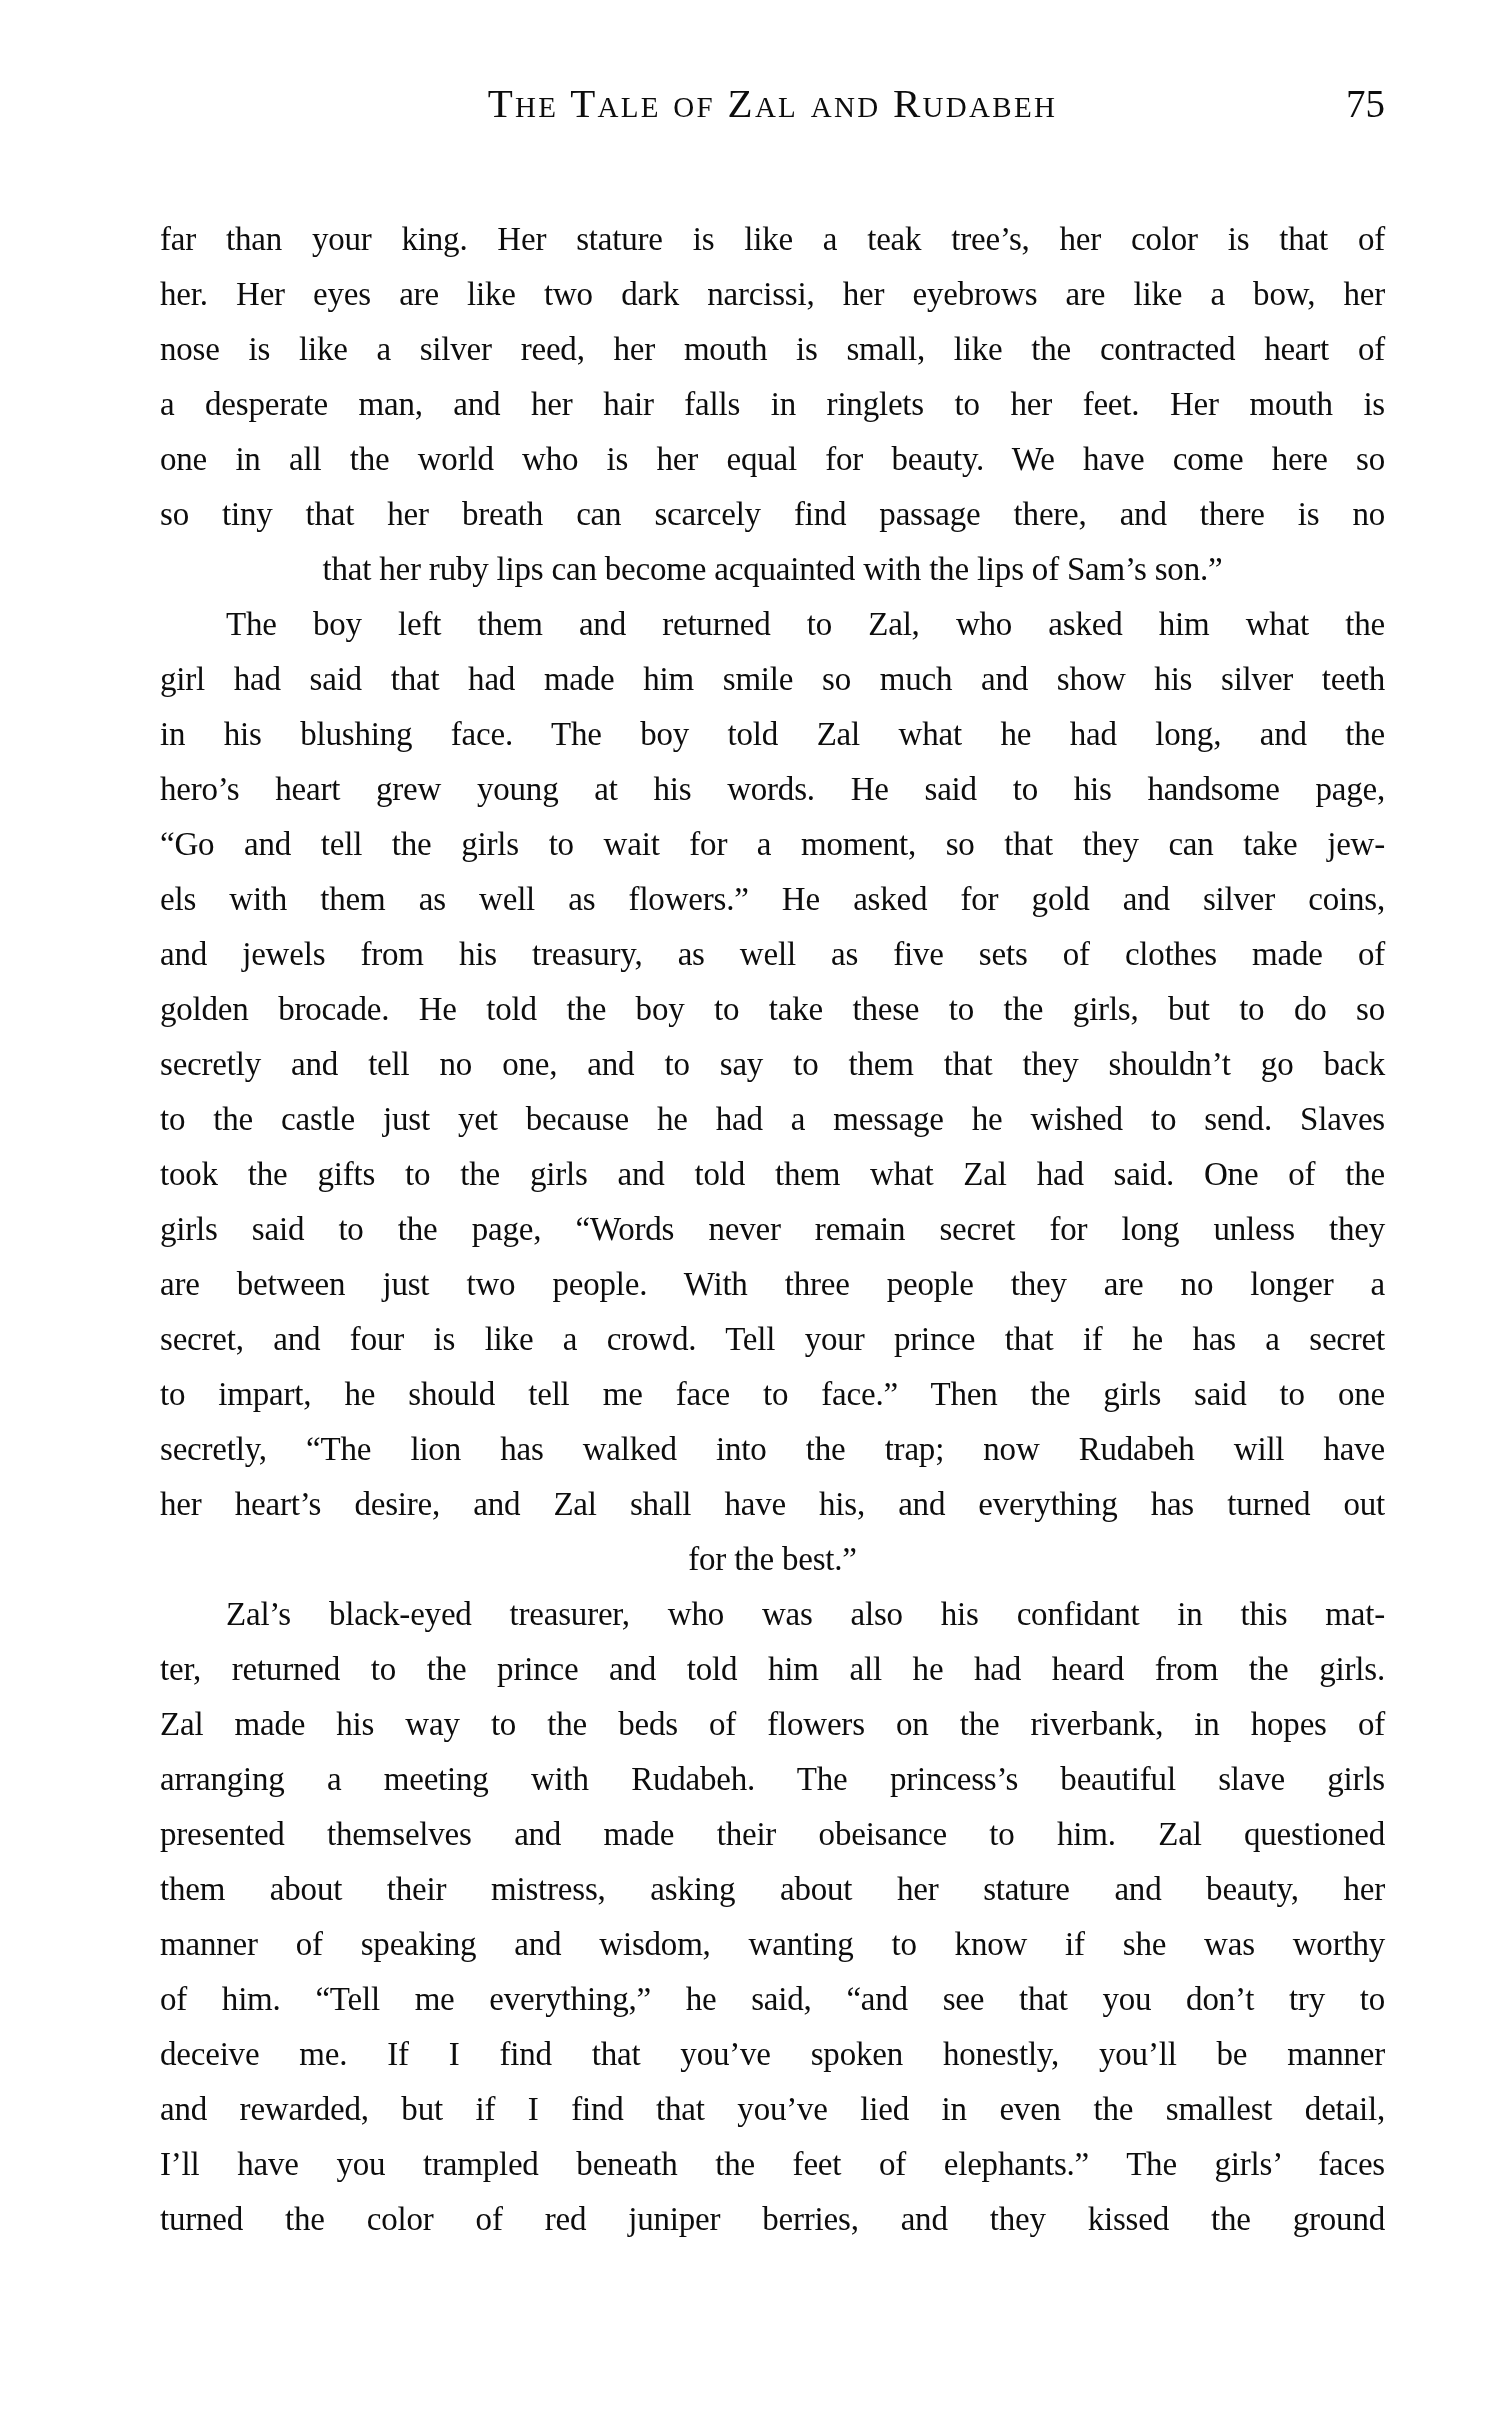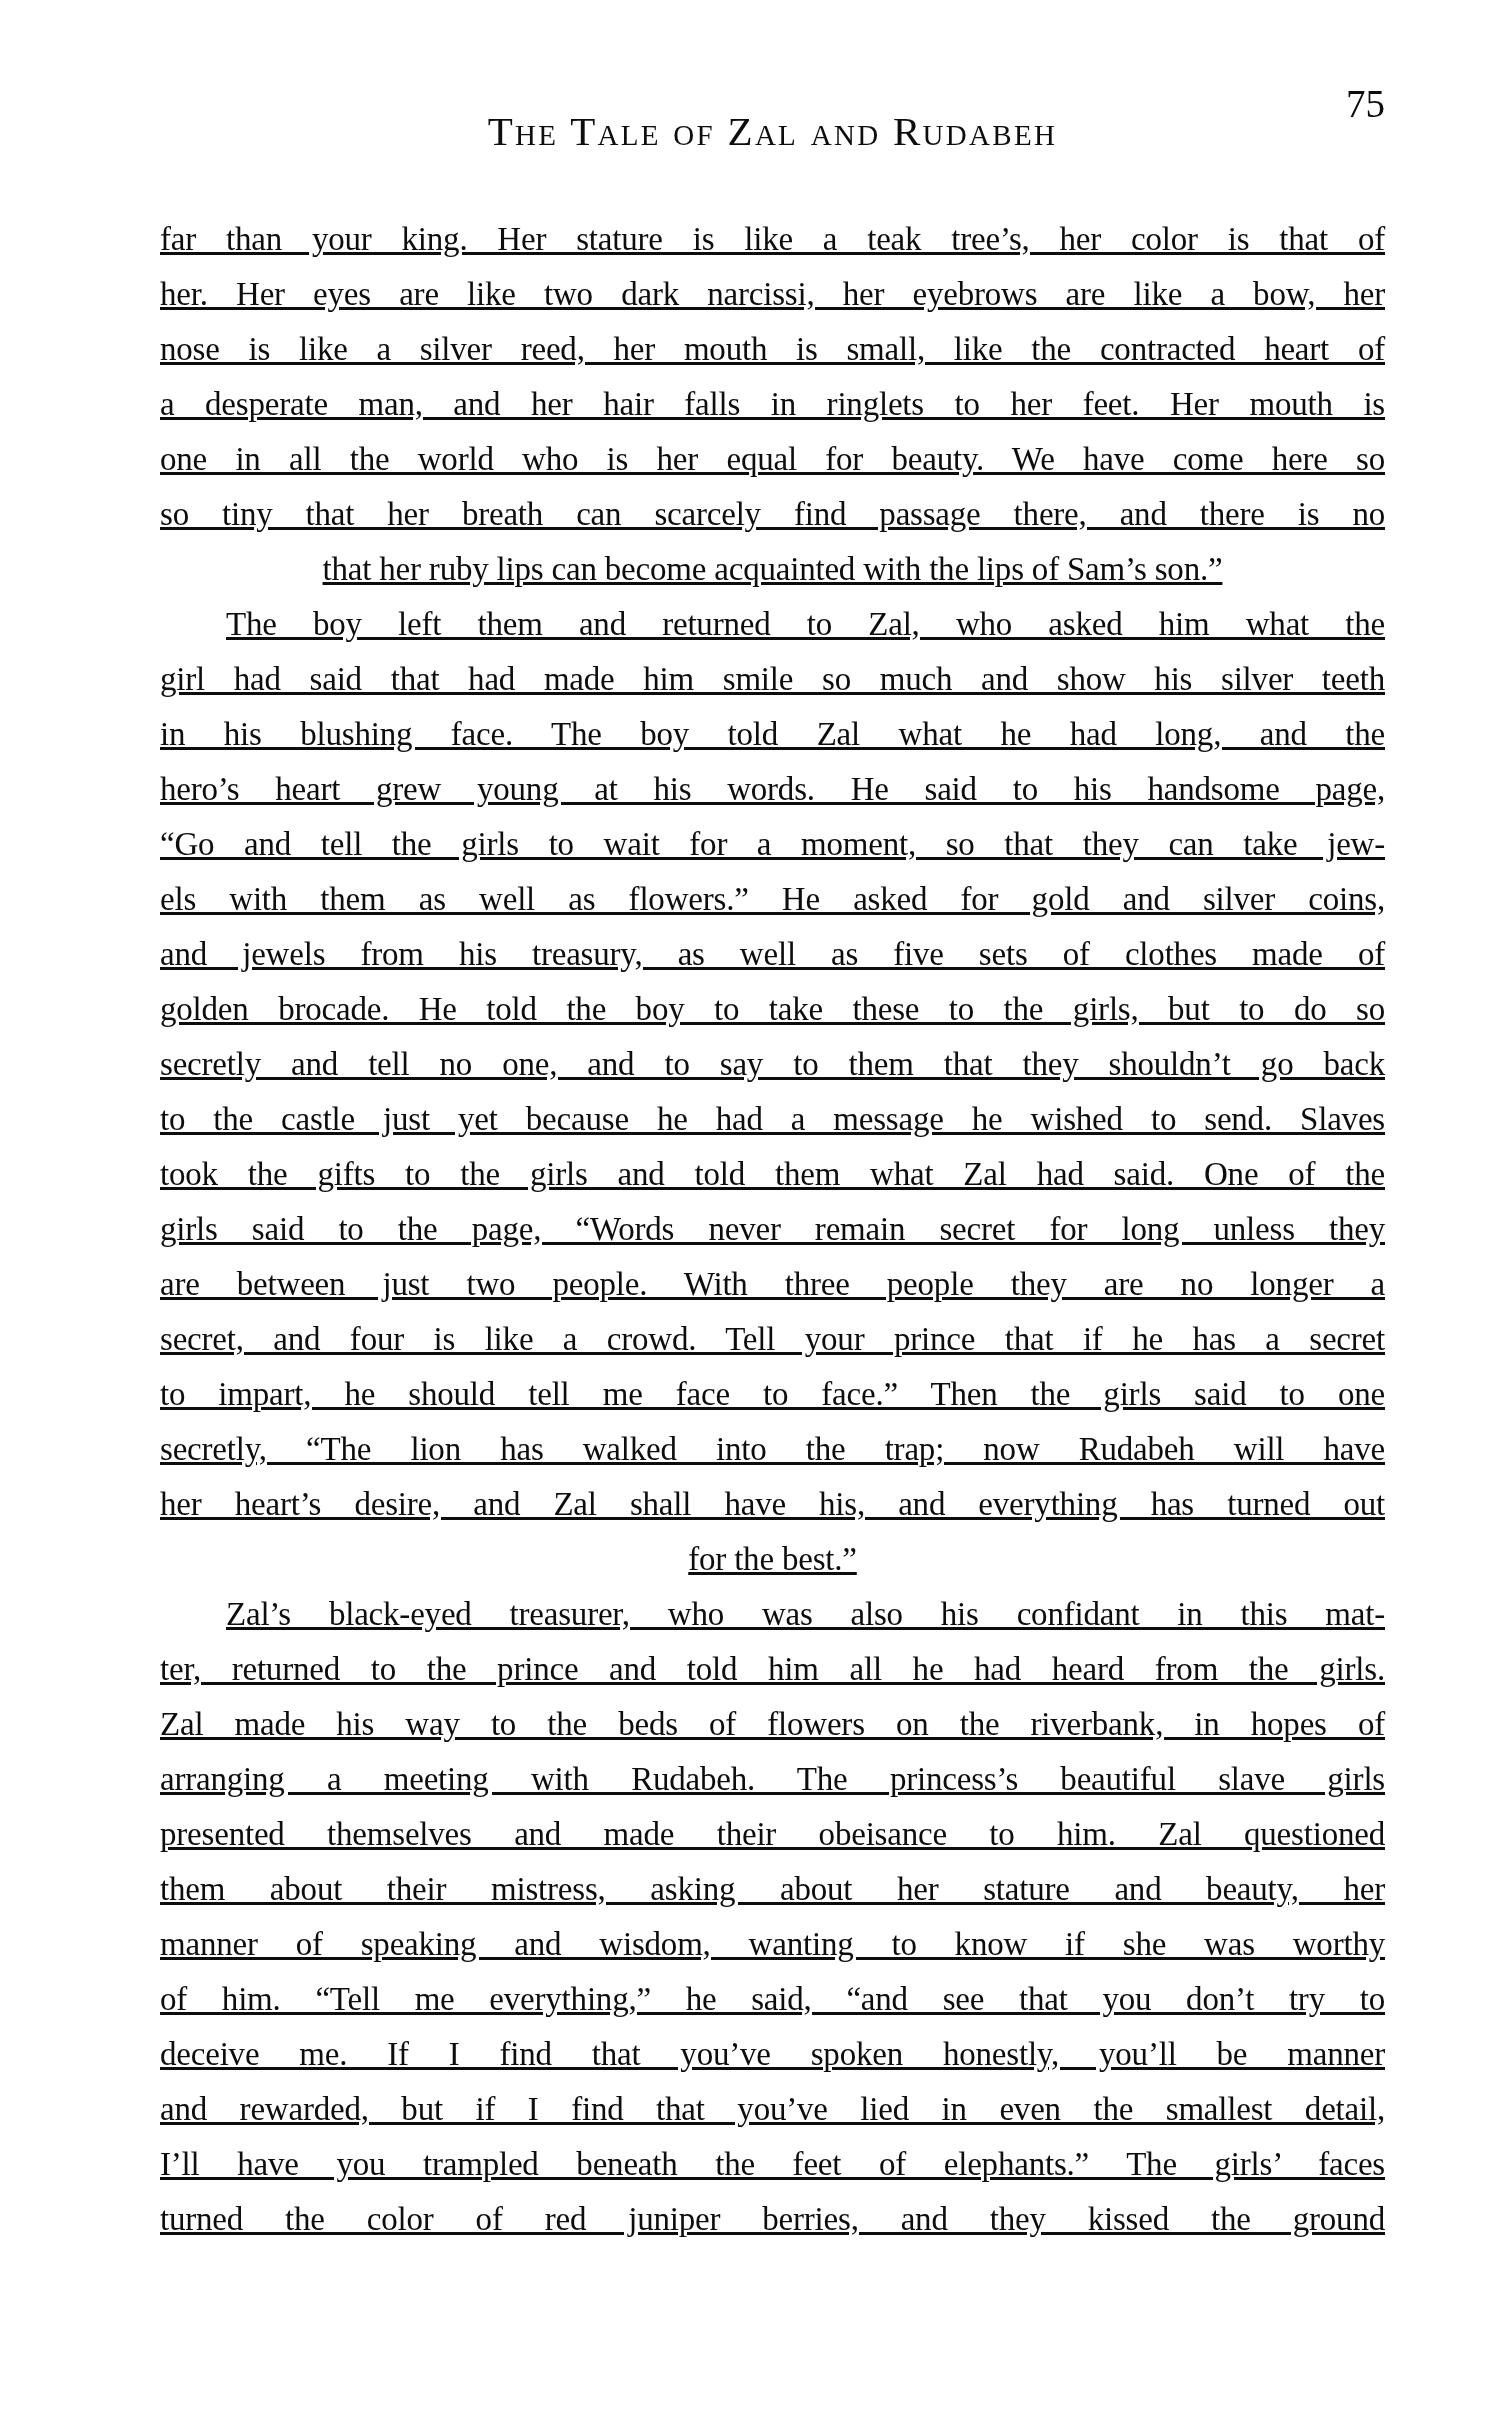--- a/index.html
+++ b/index.html
@@ -31,35 +31,33 @@
     position: absolute;
     left: 0;
     right: 0;
     top: 0;
     text-align: center;
     font-variant: small-caps;
     font-size: 41px;
     letter-spacing: 2.3px;
     line-height: 59px;
     white-space: nowrap;
-    margin-top: 28px;
   }
   .page-number {
     position: absolute;
     right: 0;
     top: 0;
     font-size: 39px;
     line-height: 59px;
   }
   .text-block {
     position: absolute;
     left: 160px;
     top: 212px;
     width: 1225px;
-    text-decoration: underline;
   }
   .line {
     height: 55px;
     line-height: 55px;
     font-size: 33px;
     letter-spacing: -0.2px;
     text-align: center;
   }
   .line.justify {
     text-align: justify;

